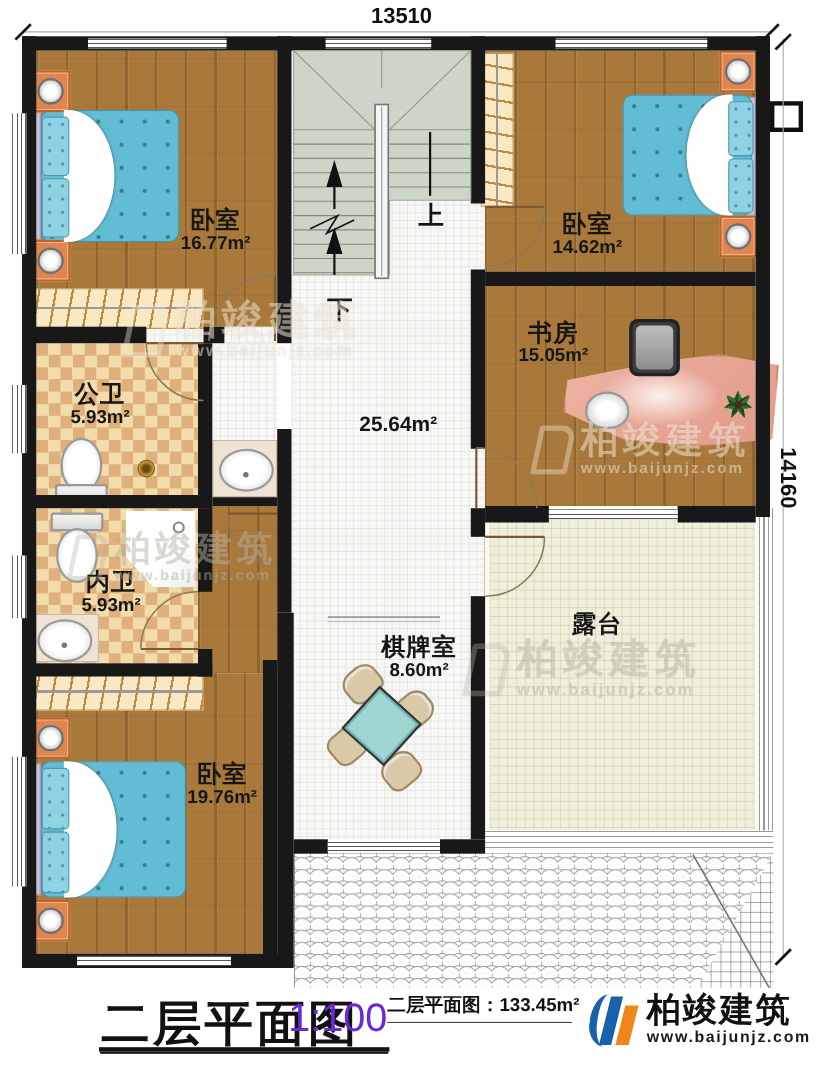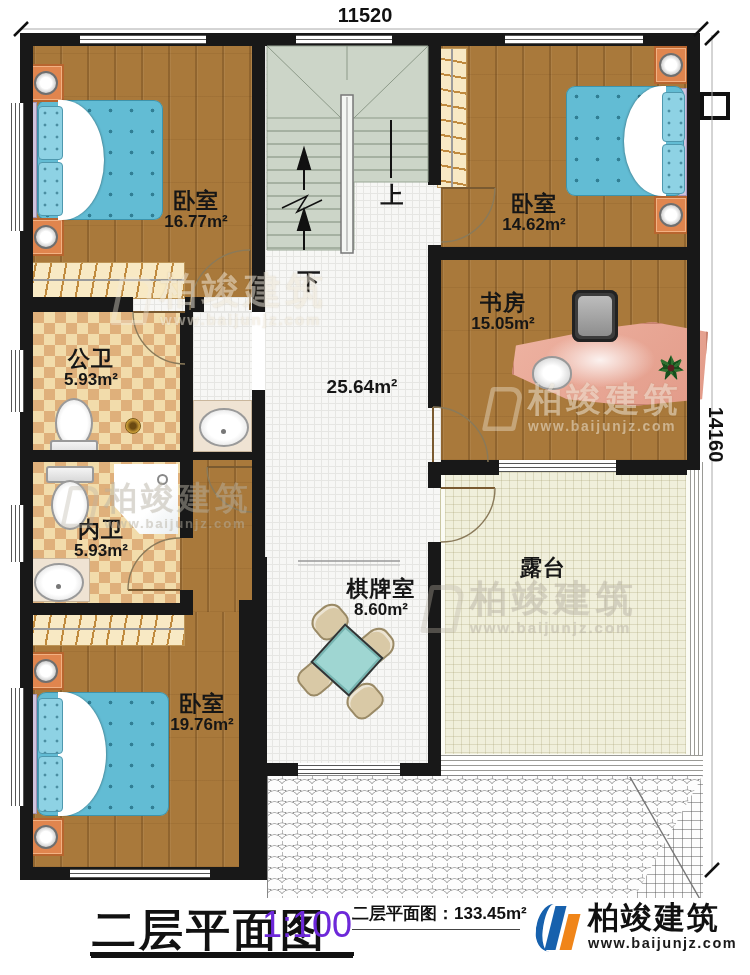--- a/index.html
+++ b/index.html
@@ -313,21 +313,21 @@
   </div>
   <div class="lbl" style="left:543px;top:568px;">
     <span class="nm">露台</span>
   </div>
   <div class="lbl lbl-solo" style="left:362px;top:387px;font-size:19px;">
     <span>25.64m²</span>
   </div>
   <div class="lbl updown" style="left:392px;top:196px;"><span>上</span></div>
   <div class="lbl updown" style="left:309px;top:282px;"><span>下</span></div>
 
-  <div class="dim-top" style="left:365px;top:4px;">11520</div>
+  <div class="dim-top" style="left:365px;top:4px;">13510</div>
   <div class="dim-right" style="left:688px;top:423px;">14160</div>
 
   <div class="wm tan" style="left:115px;top:272px;">
     <span class="wm-icon"></span>
     <span>
         <span class="big">柏竣建筑</span>
         <span class="url">www.baijunjz.com</span>
       </span>
   </div>
   <div class="wm tan" style="left:478px;top:380px;transform:scale(.92);">

